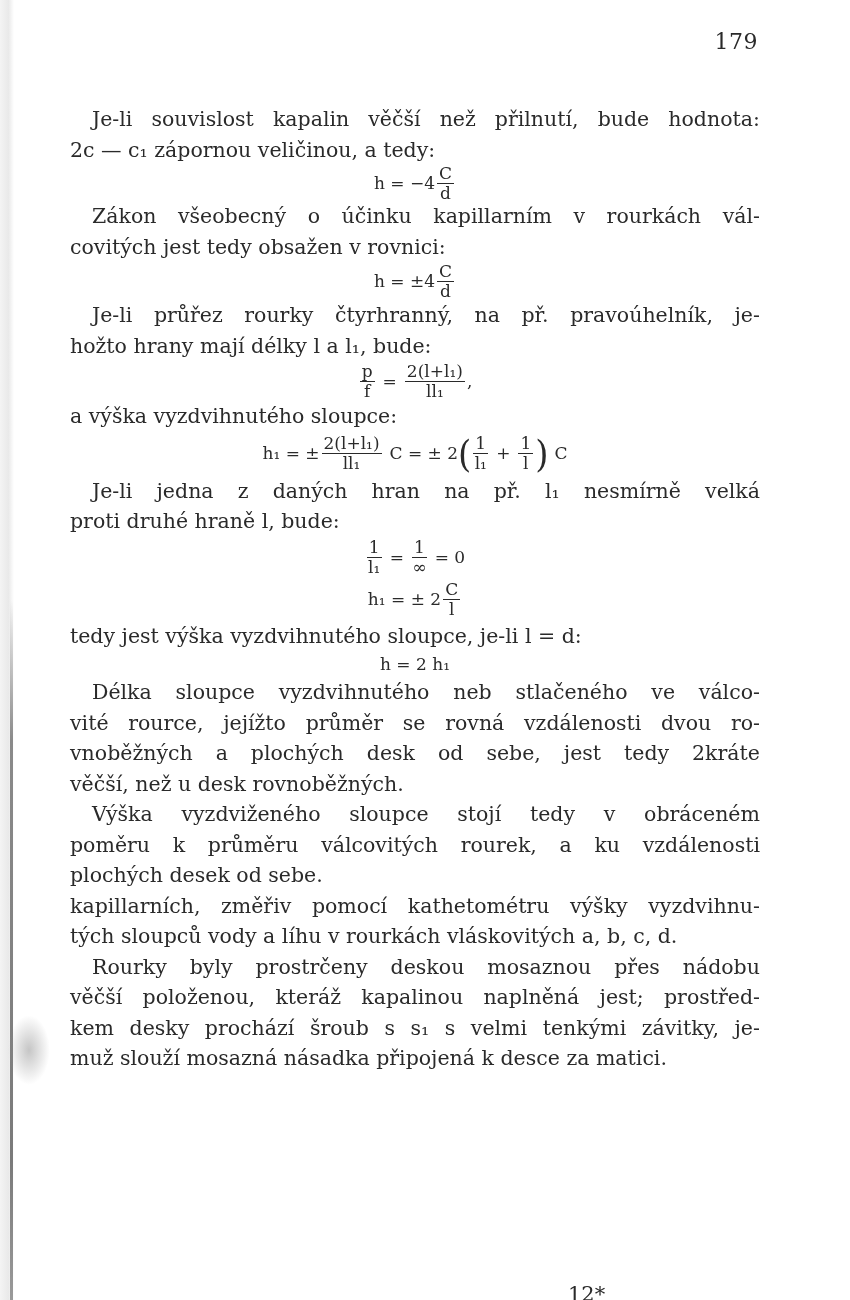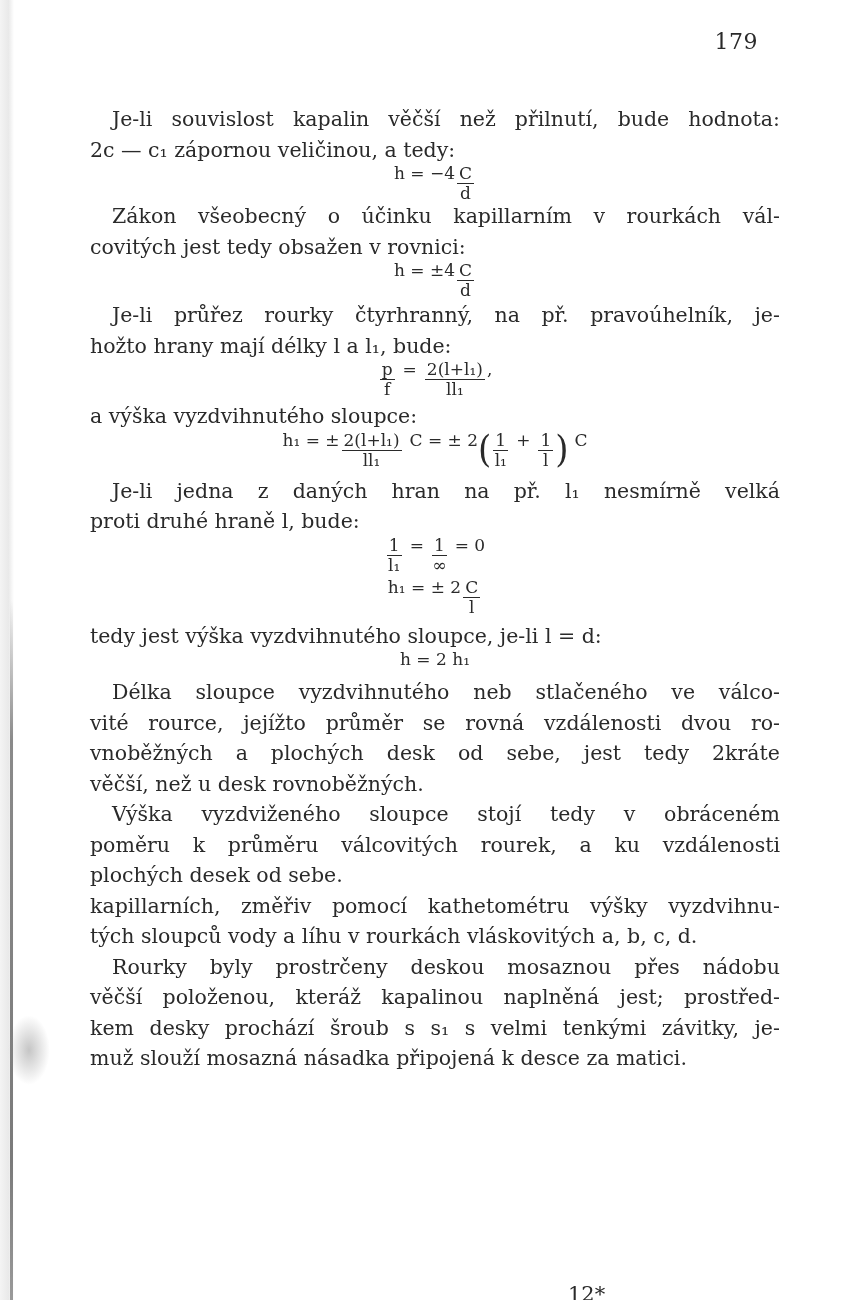--- a/index.html
+++ b/index.html
@@ -24,29 +24,29 @@
     background: radial-gradient(ellipse at center, rgba(150,150,150,0.55), rgba(200,200,200,0) 70%);
   }
   .page-num {
     position: absolute; right: 92px; top: 29px;
     font-size: 22px; letter-spacing: 0.5px;
   }
   .footer-sig {
     position: absolute; left: 568px; top: 1282px; font-size: 21px;
   }
   .text {
-    position: absolute; left: 90px; top: 104px; width: 690px;
+    position: absolute; left: 70px; top: 104px; width: 690px;
     font-size: 20.5px; line-height: 30.5px;
   }
   .line { white-space: nowrap; display: flex; justify-content: space-between; }
   .line.last { justify-content: flex-start; }
   .line.indent { padding-left: 22px; }
   .line span.w { display: inline-block; }
   .eq {
-    display: flex; justify-content: center; 
+    display: flex; justify-content: center; align-items: center;
     font-size: 17px; line-height: 1;
   }
   .frac { display: inline-flex; flex-direction: column; align-items: center; vertical-align: middle; margin: 0 2px; }
   .frac .num { border-bottom: 1px solid #2a2a2a; padding: 0 2px 1px; }
   .frac .den { padding-top: 1px; }
   .paren { font-size: 34px; line-height: 1; transform: scaleY(1.1); display: inline-block; }
   .gap { width: 6px; display: inline-block; }
 </style>
 </head>
 <body>

